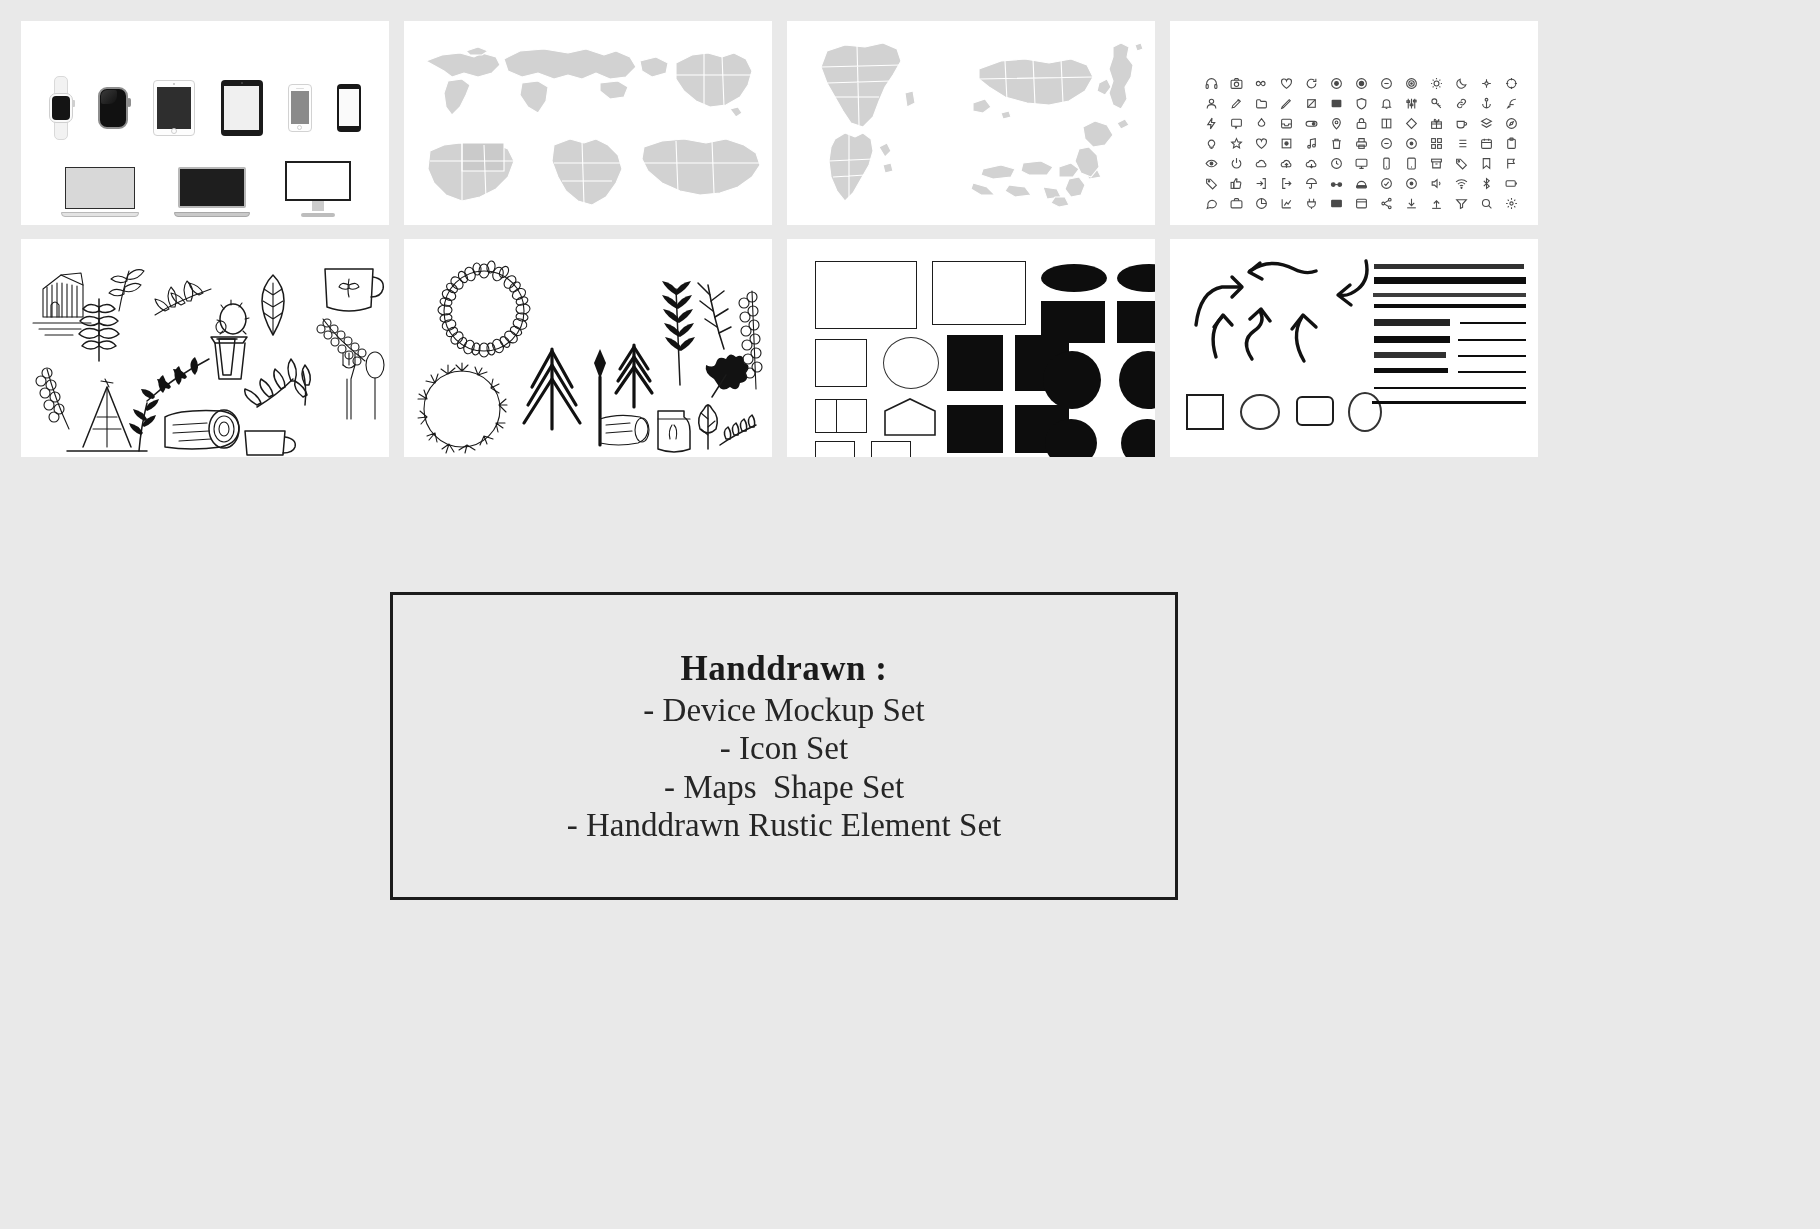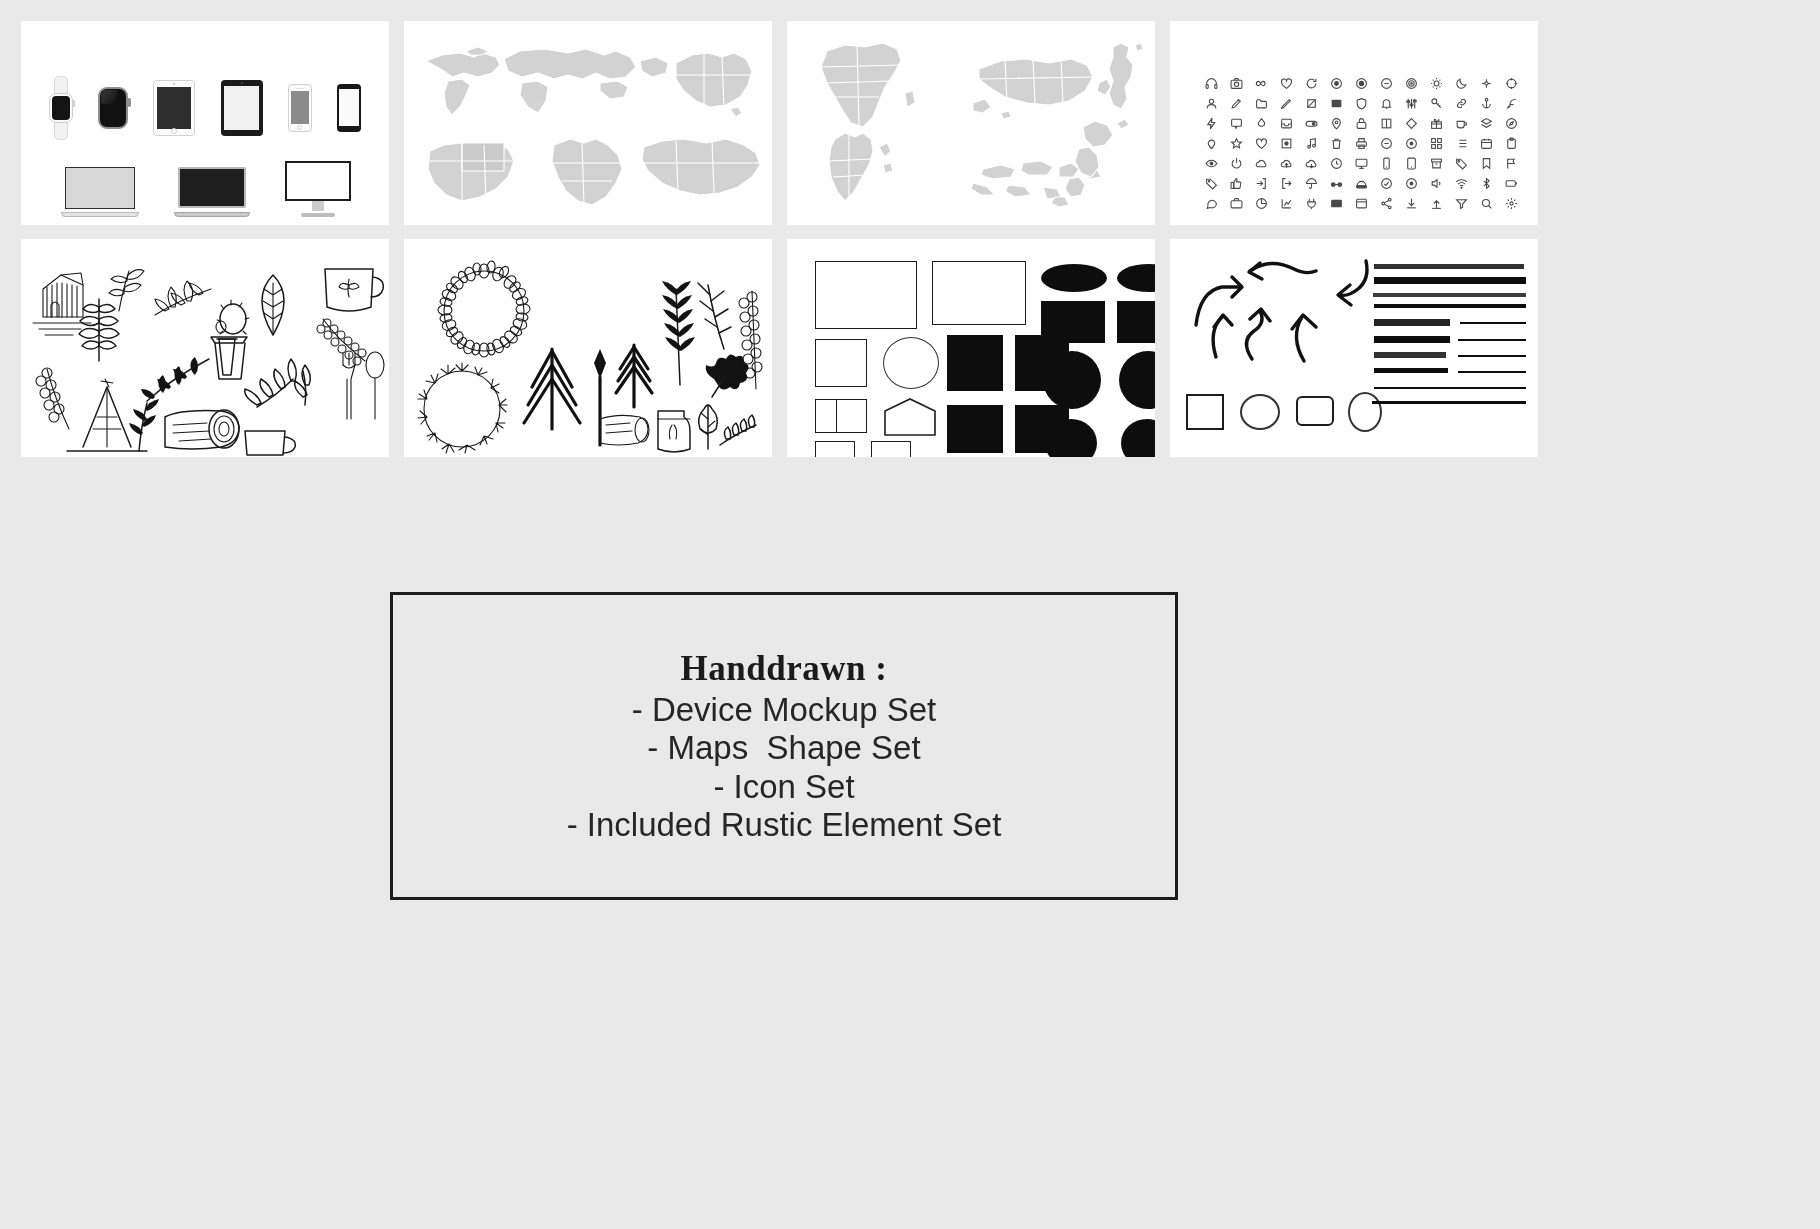--- a/index.html
+++ b/index.html
@@ -117,21 +117,21 @@
     align-items:center; justify-content:center;
   }
   .inc-title {
     font-family:"Liberation Serif","DejaVu Serif",serif;
     font-weight:700; font-size:35px; color:#1b1b1b;
     letter-spacing:0.5px; line-height:1.18;
     margin-bottom:2px;
   }
   .inc-list { list-style:none; margin:0; padding:0; text-align:center; }
   .inc-list li {
-    font-family:Liberation Sans, sans-serif;
+    font-family:Liberation Serif, serif;
     font-weight:400; font-size:33px; color:#262626;
     line-height:1.16; white-space:pre;
   }
 </style>
 </head>
 <body>
 
 <div class="stage">
 
   <div class="thumb-grid">
@@ -1191,19 +1191,19 @@
         <div class="stroke" style="left:202px;top:162px;width:154px;height:3px;"></div>
       </div>
     </div>
 
   </div>
 
   <div class="included-box">
     <div class="inc-title">Handdrawn :</div>
     <ul class="inc-list">
       <li>- Device Mockup Set</li>
+      <li>- Icon Set</li>
       <li>- Maps  Shape Set</li>
-      <li>- Icon Set</li>
-      <li>- Included Rustic Element Set</li>
+      <li>- Handdrawn Rustic Element Set</li>
     </ul>
   </div>
 
 </div>
 
 </body></html>

